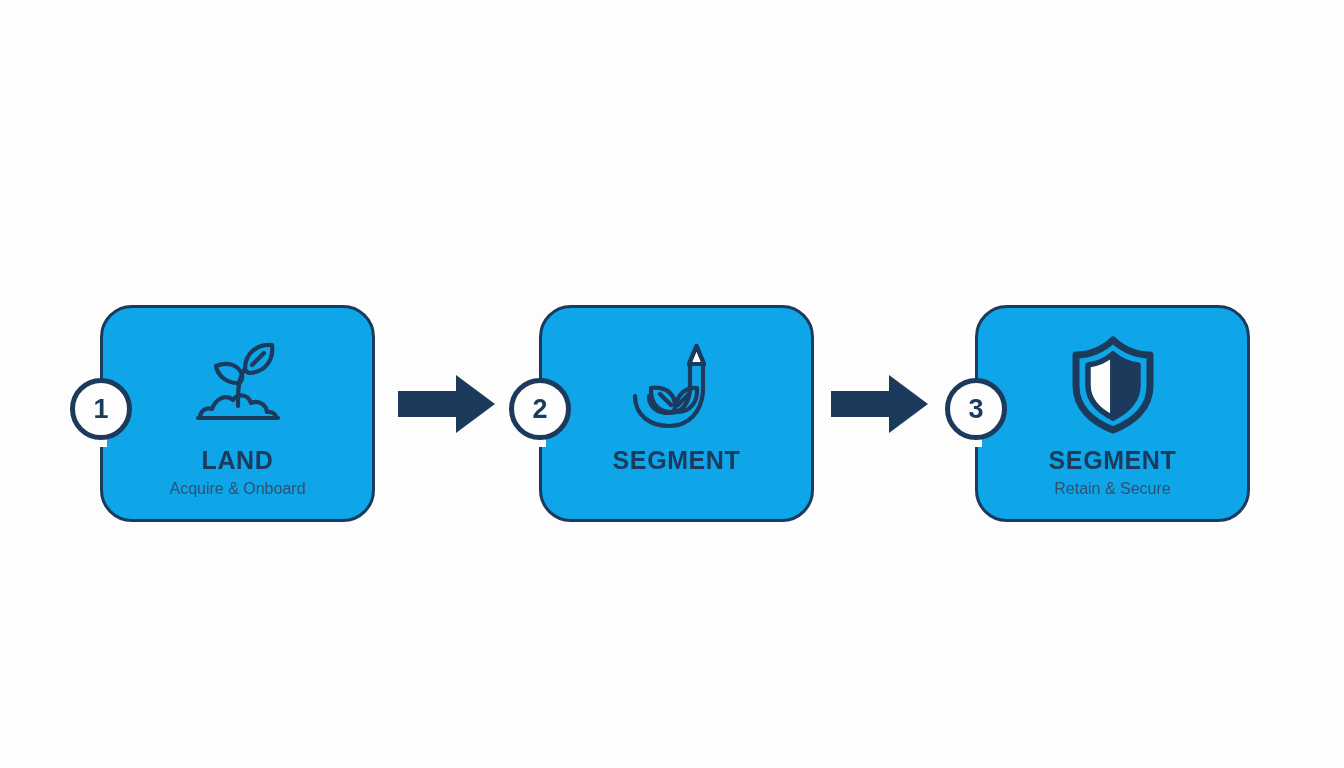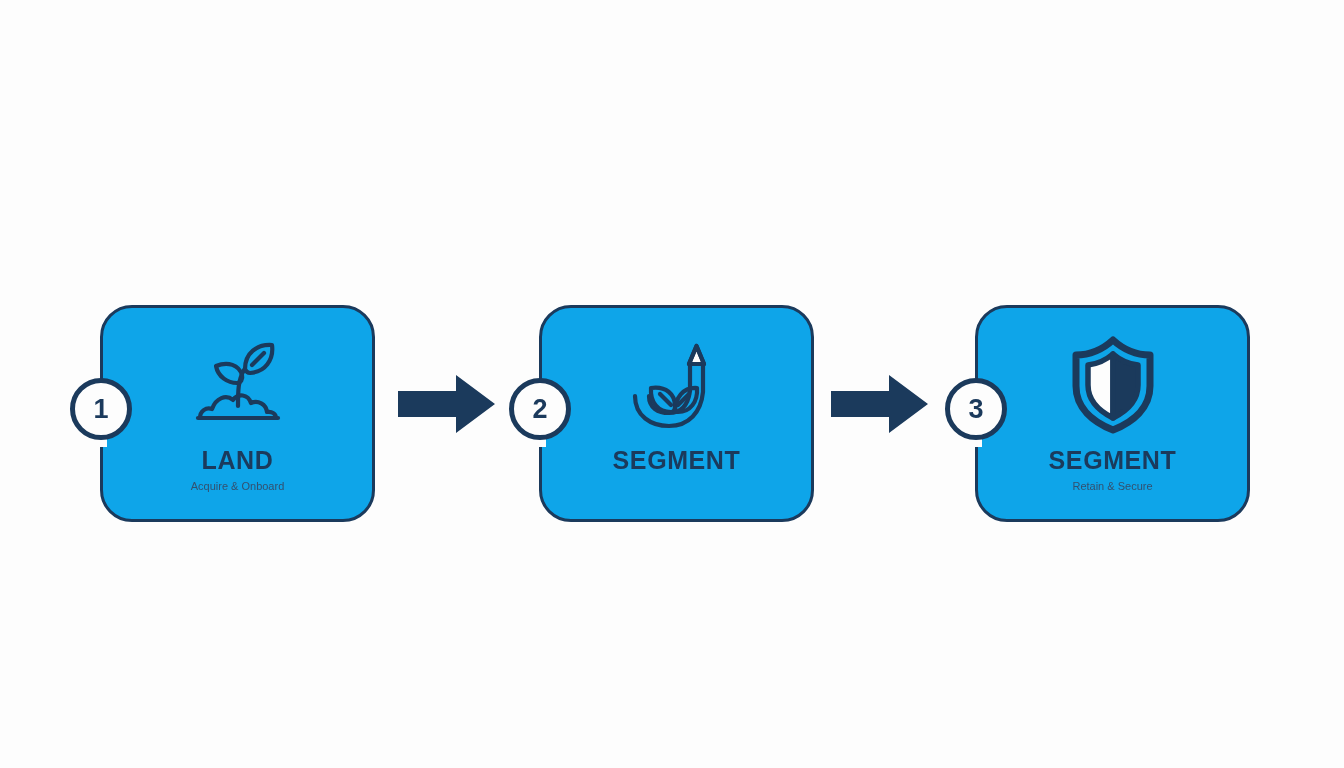--- a/index.html
+++ b/index.html
@@ -109,21 +109,21 @@
     font-weight: bold;
     letter-spacing: 0.6px;
     color: #1b3a5c;
   }
   .card-sub {
     position: absolute;
     top: 172px;
     left: 0;
     width: 100%;
     text-align: center;
-    font-size: 11px;
+    font-size: 16px;
     color: #33506f;
   }
 
   .connector {
     position: absolute;
     top: 68px;
   }
   .connector.c1 { left: 398px; }
   .connector.c2 { left: 831px; }
 </style>

